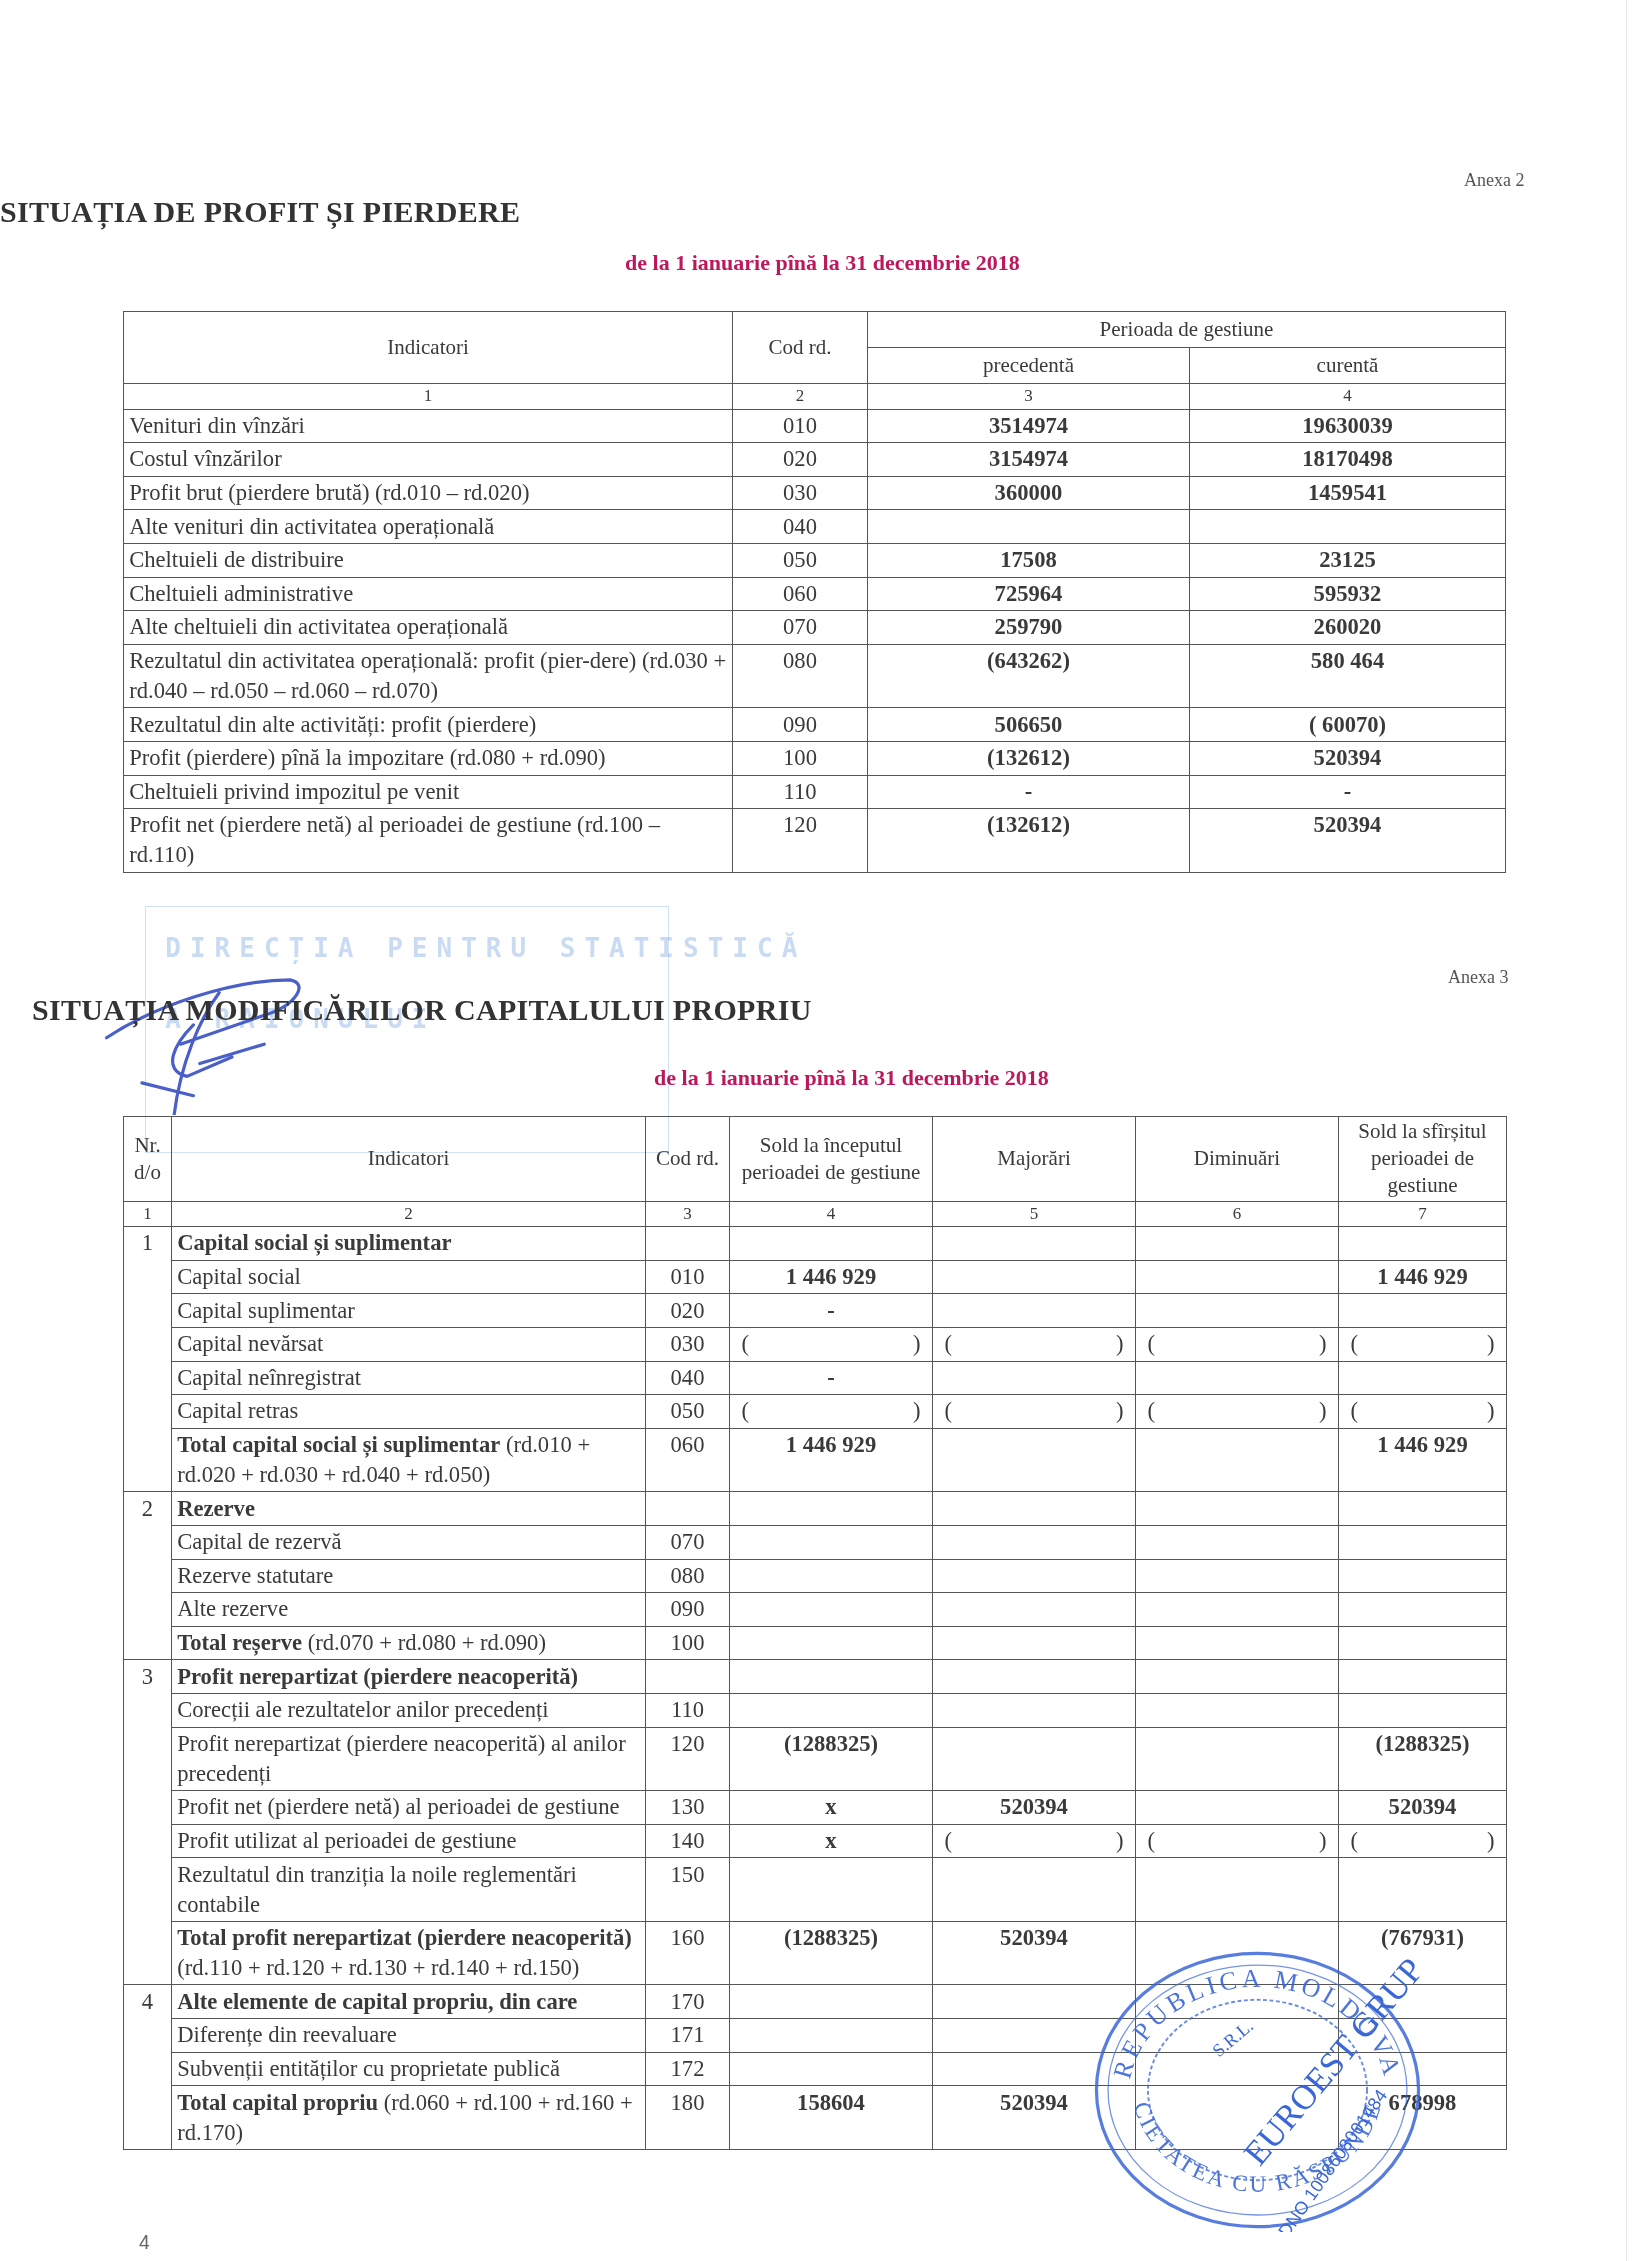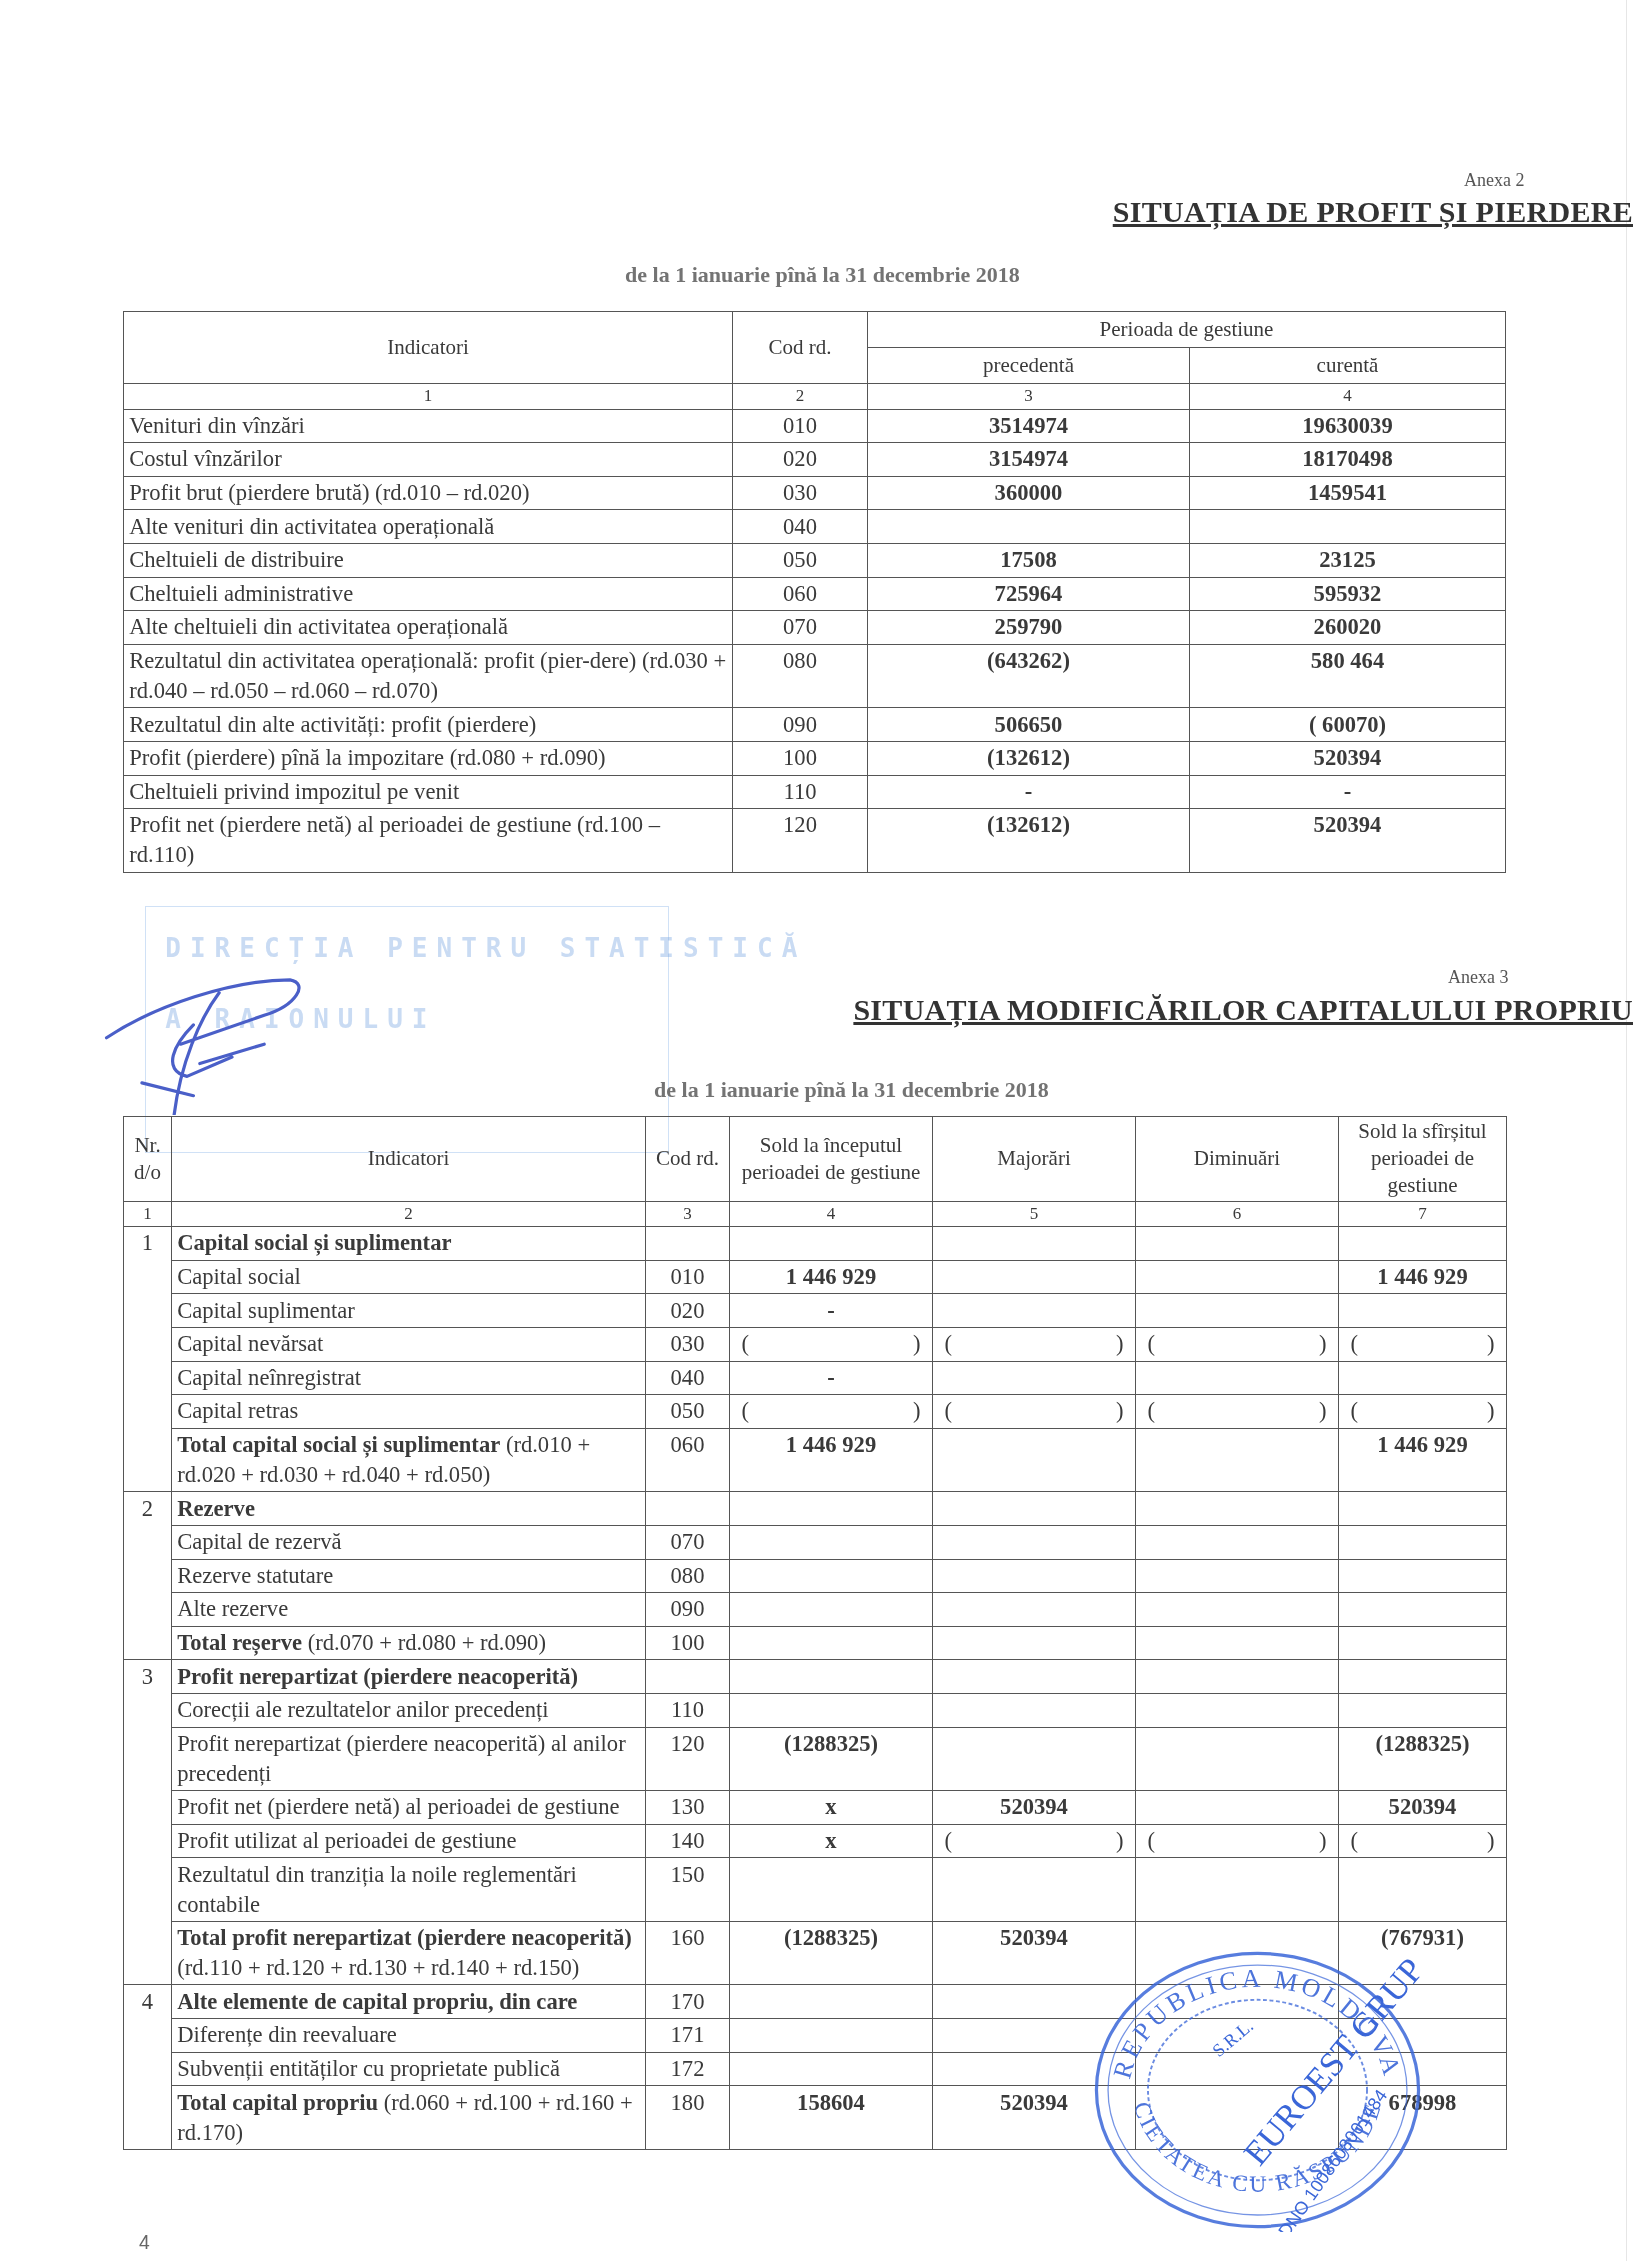--- a/index.html
+++ b/index.html
@@ -2,22 +2,22 @@
 <html style="font-size:10.3px"><head>
 <meta charset="utf-8">
 <style>
   html, body { margin: 0; padding: 0; }
   body {
     width: 1645px; height: 2261px; background: #ffffff; position: relative;
     font-family: "Liberation Serif", "DejaVu Serif", serif; color: #3a3a3a; overflow: hidden;
   }
   .page-edge { position: absolute; right: 18px; top: 0; bottom: 0; width: 1.3px; background: #e6e6e6; }
   .anexa { position: absolute; font-size: 18px; color: #555; text-align: right; }
-  .title { position: absolute; left: 0; right: 12px; text-align: right; font-weight: bold; font-size: 30px; color: #333; letter-spacing: 0.3px; text-decoration: underline; }
-  .subtitle { position: absolute; left: 0; right: 0; text-align: center; font-weight: bold; font-size: 22px; color: #737373; margin-top: 12px; }
+  .title { position: absolute; left: 0; right: 12px; text-align: left; font-weight: bold; font-size: 30px; color: #333; letter-spacing: 0.3px; }
+  .subtitle { position: absolute; left: 0; right: 0; text-align: center; font-weight: bold; font-size: 22px; color: #be185d; }
   table { position: absolute; border-collapse: collapse; table-layout: fixed; }
   td, th { border: 1.3px solid #555; padding: 1.3px 5.2px; font-weight: normal; vertical-align: top; font-size: 22.6px; line-height: 30px; }
   th { text-align: center; vertical-align: middle; font-size: 21px; line-height: 27px; }
   .num-row td { text-align: center; font-size: 17px; line-height: 22px; padding: 1.3px 2.6px; }
   .c { text-align: center; }
   .b { font-weight: bold; }
   .paren { display: flex; justify-content: space-between; padding: 0 6.4px; }
   .ind { padding-left: 5.2px; }
   .nr { text-align: center; }
   #t1 { left: 123px; top: 311px; width: 1383px; }

